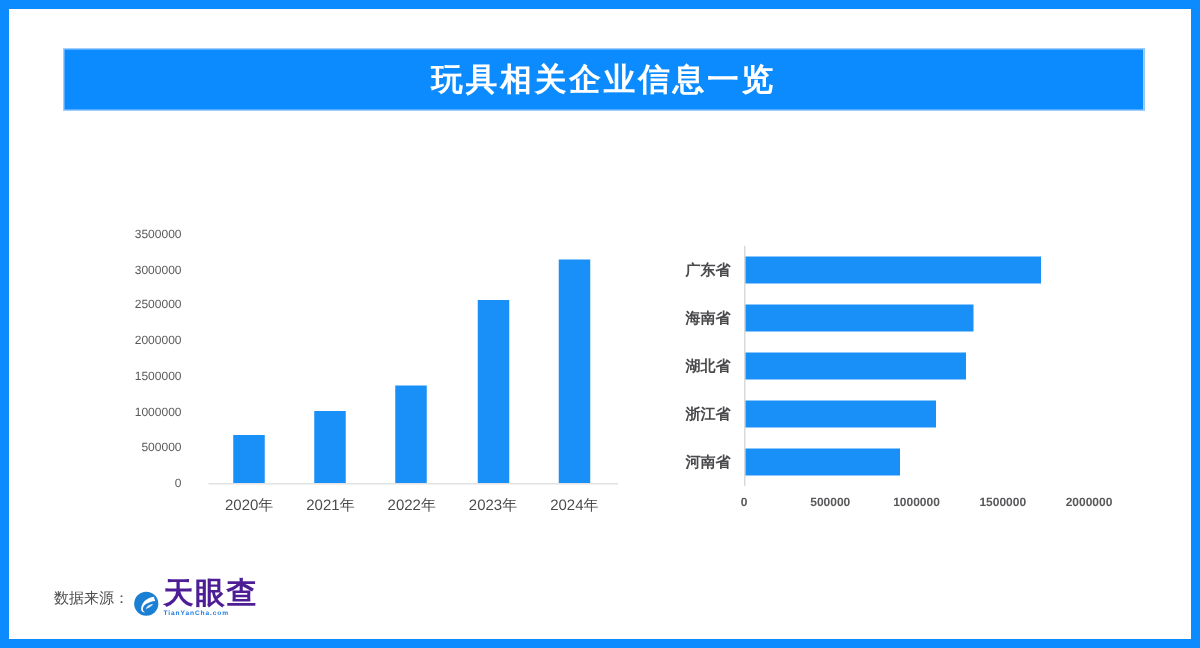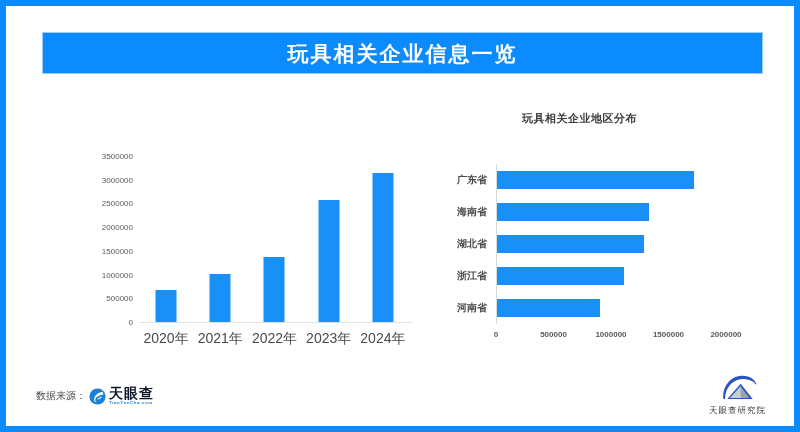--- a/index.html
+++ b/index.html
@@ -39,36 +39,36 @@
   #v-plot{
     position:absolute;left:28px;top:54px;width:352px;height:166px;
   }
   .v-axis{
     position:absolute;left:77px;top:0;right:4px;height:100%;
   }
   .v-baseline{
     position:absolute;left:77px;right:2px;top:166px;height:1px;background:#e2e2e2;
   }
   .vtick{
-    position:absolute;right:100%;margin-right:6px;
+    position:absolute;right:100%;margin-right:18px;
     transform:translateY(-50%);
     font-size:8px;color:#59595c;white-space:nowrap;
     font-family:"Liberation Sans","DejaVu Sans",sans-serif;
   }
   .vbar-slot{
     position:absolute;bottom:0;height:100%;
   }
   .vbar{
     position:absolute;bottom:0;left:50%;transform:translateX(-50%);
     width:21px;background:#1890f7;
   }
   .vcat{
     position:absolute;top:174px;
     transform:translateX(-50%);
-    font-size:14px;color:#4a4a4d;white-space:nowrap;
+    font-size:10px;color:#4a4a4d;white-space:nowrap;
   }
   
   #right-panel{left:430px;top:96px;width:350px;height:250px;}
   #right-title{position:absolute;left:86px;top:9px;}
   #h-plot{
     position:absolute;left:60px;top:62px;width:230px;height:160px;font-weight:bold;
   }
   .h-axisline{
     position:absolute;left:0;top:0;width:1px;height:160px;background:#d9d9d9;
   }
@@ -88,21 +88,21 @@
   }
   
   .source-row{
     position:absolute;left:30px;top:380px;
     display:flex;align-items:center;gap:3px;
   }
   .source-label{font-size:10px;color:#4d4d4d;white-space:nowrap;}
   .tyc-logo{display:flex;align-items:flex-end;gap:3px;}
   .tyc-mark{width:17px;height:17px;flex:0 0 auto;}
   .tyc-words{display:flex;flex-direction:column;line-height:1;}
-  .tyc-cn{font-size:14px;font-weight:bold;color:#0f172a;letter-spacing:1px;}
+  .tyc-cn{font-size:20px;font-weight:bold;color:#4c1d95;letter-spacing:1px;}
   .tyc-en{font-size:4.4px;font-weight:bold;color:#1f7fe0;letter-spacing:.6px;margin-top:1px;}
   .inst-logo{
     position:absolute;right:28px;top:366px;
     display:flex;flex-direction:column;align-items:center;
   }
   .inst-mark{width:40px;height:30px;}
   .inst-name{font-size:8.5px;color:#3e3e42;letter-spacing:1px;margin-top:3px;white-space:nowrap;}
 </style>
 </head>
 <body>
@@ -147,21 +147,20 @@
           <span class="vcat" style="left: 104.1px;">2020年</span>
           <span class="vcat" style="left: 158.3px;">2021年</span>
           <span class="vcat" style="left: 212.5px;">2022年</span>
           <span class="vcat" style="left: 266.7px;">2023年</span>
           <span class="vcat" style="left: 320.9px;">2024年</span>
         </div>
     </div>
   </div>
 
   <div class="panel" id="right-panel">
-    <div class="panel-title" id="right-title">玩具相关企业地区分布</div>
     <div id="h-plot">
       <div class="h-axisline"></div>
       <div id="h-rows">
           <div class="hrow" style="top: 0px; height: 32px;">
             <span class="hcat">广东省</span>
             <div class="hbar" style="width: 196.535px; background: rgb(24, 144, 247);"></div>
           </div>
           <div class="hrow" style="top: 32px; height: 32px;">
             <span class="hcat">海南省</span>
             <div class="hbar" style="width: 152.49px; background: rgb(24, 144, 247);"></div>
@@ -197,23 +196,14 @@
         <path d="M32 9 C20 11 13 18 12 27 C11.5 31 14 34 18 33.5 C13 31 14 24 19.5 20.5 C24 17.6 29 16 34 15.5 Z" fill="#ffffff"></path>
         <path d="M30 20 C24 21.5 20 24.5 19 28.5 C23 27 27 25 30 22 Z" fill="#ffffff" opacity=".85"></path>
       </svg>
       <span class="tyc-words">
         <span class="tyc-cn">天眼查</span>
         <span class="tyc-en">TianYanCha.com</span>
       </span>
     </span>
   </div>
 
-  <div class="inst-logo">
-    <svg class="inst-mark" viewBox="0 0 60 44">
-      <path d="M8 40 C6 22 18 6 35 5 C47 4.4 56 10 58 19 C52 12 43 9 34 10.5 C20 12.8 11 24 10.5 40 Z" fill="#2a53c4"></path>
-      <path d="M14 40 L34 17 L52 40 Z" fill="#2a53c4"></path>
-      <path d="M18 38.5 L34 21 L47 38.5 Z" fill="#9aa3b0"></path>
-      <path d="M34 21 L34 38.5 L18 38.5 Z" fill="#c6ccd6"></path>
-    </svg>
-    <span class="inst-name">天眼查研究院</span>
-  </div>
 
 </div>
 
 </body></html>

